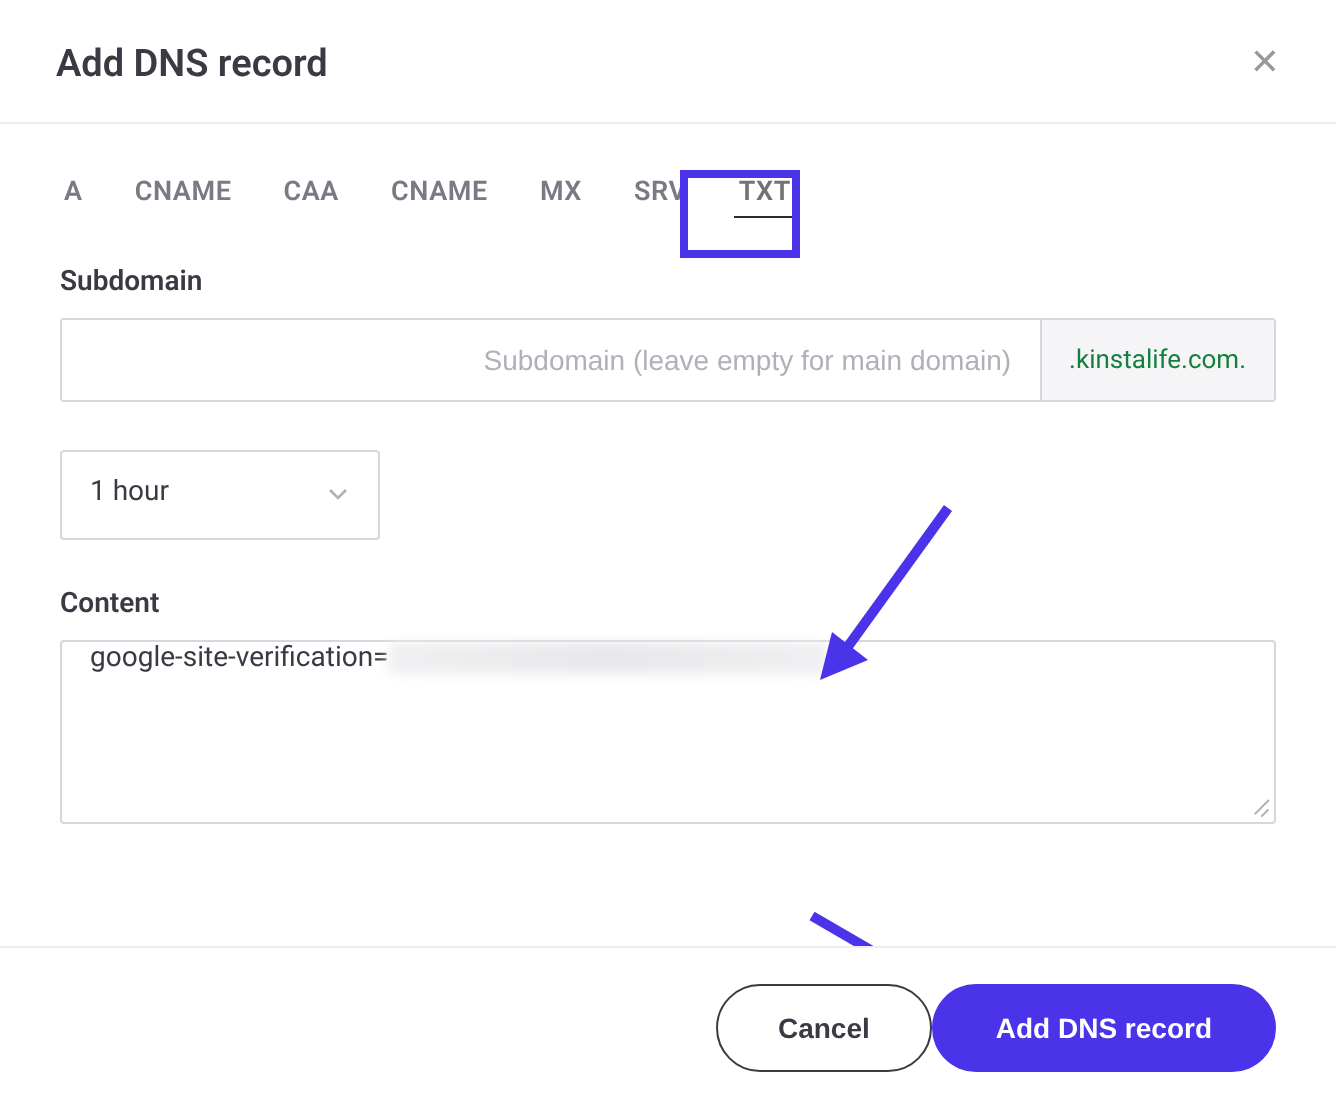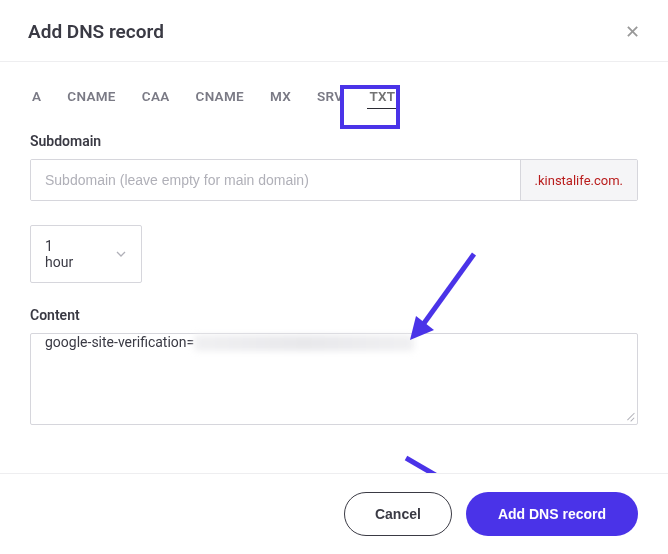--- a/index.html
+++ b/index.html
@@ -76,39 +76,40 @@
     border-radius: 2px;
     overflow: hidden;
   }
   .host-input {
     flex: 1;
     border: none;
     padding: 12px 14px;
     font-size: 14px;
     color: #0f766e;
     outline: none;
+    text-align: right;
   }
   .host-input::placeholder { color: #b0b0b8; }
   .host-suffix {
     background: #f5f5f7;
     border-left: 1px solid #d6d6dc;
     padding: 12px 14px;
     font-size: 13px;
-    color: #b91c1c;
+    color: #15803d;
     display: flex;
     align-items: center;
   }
   .select-wrap {
-    width: 112px;
+    width: 160px;
     border: 1px solid #d6d6dc;
     border-radius: 2px;
     padding: 12px 14px;
     display: flex;
     justify-content: space-between;
-    align-items: center;
+    align-items: flex-start;
     cursor: pointer;
     gap: 33px;
   }
   .select-value {
     font-size: 14px;
     color: #3a3a44;
   }
   .chevron {
     color: #b0b0b8;
   }
@@ -147,21 +148,20 @@
     width: 10px; height: 1.2px; transform: rotate(-45deg); bottom: 5px; right: -1px;
   }
   .resize-handle::after {
     width: 5px; height: 1.2px; transform: rotate(-45deg); bottom: 2px; right: 0px;
   }
   .footer {
     border-top: 1px solid #eeeef0;
     padding: 18px 30px;
     display: flex;
     justify-content: flex-end;
-    gap: 14px;
     position: absolute;
     bottom: 0;
     left: 0;
     right: 0;
     background: #fff;
   }
   .btn {
     border-radius: 999px;
     padding: 13px 30px;
     font-size: 14px;

